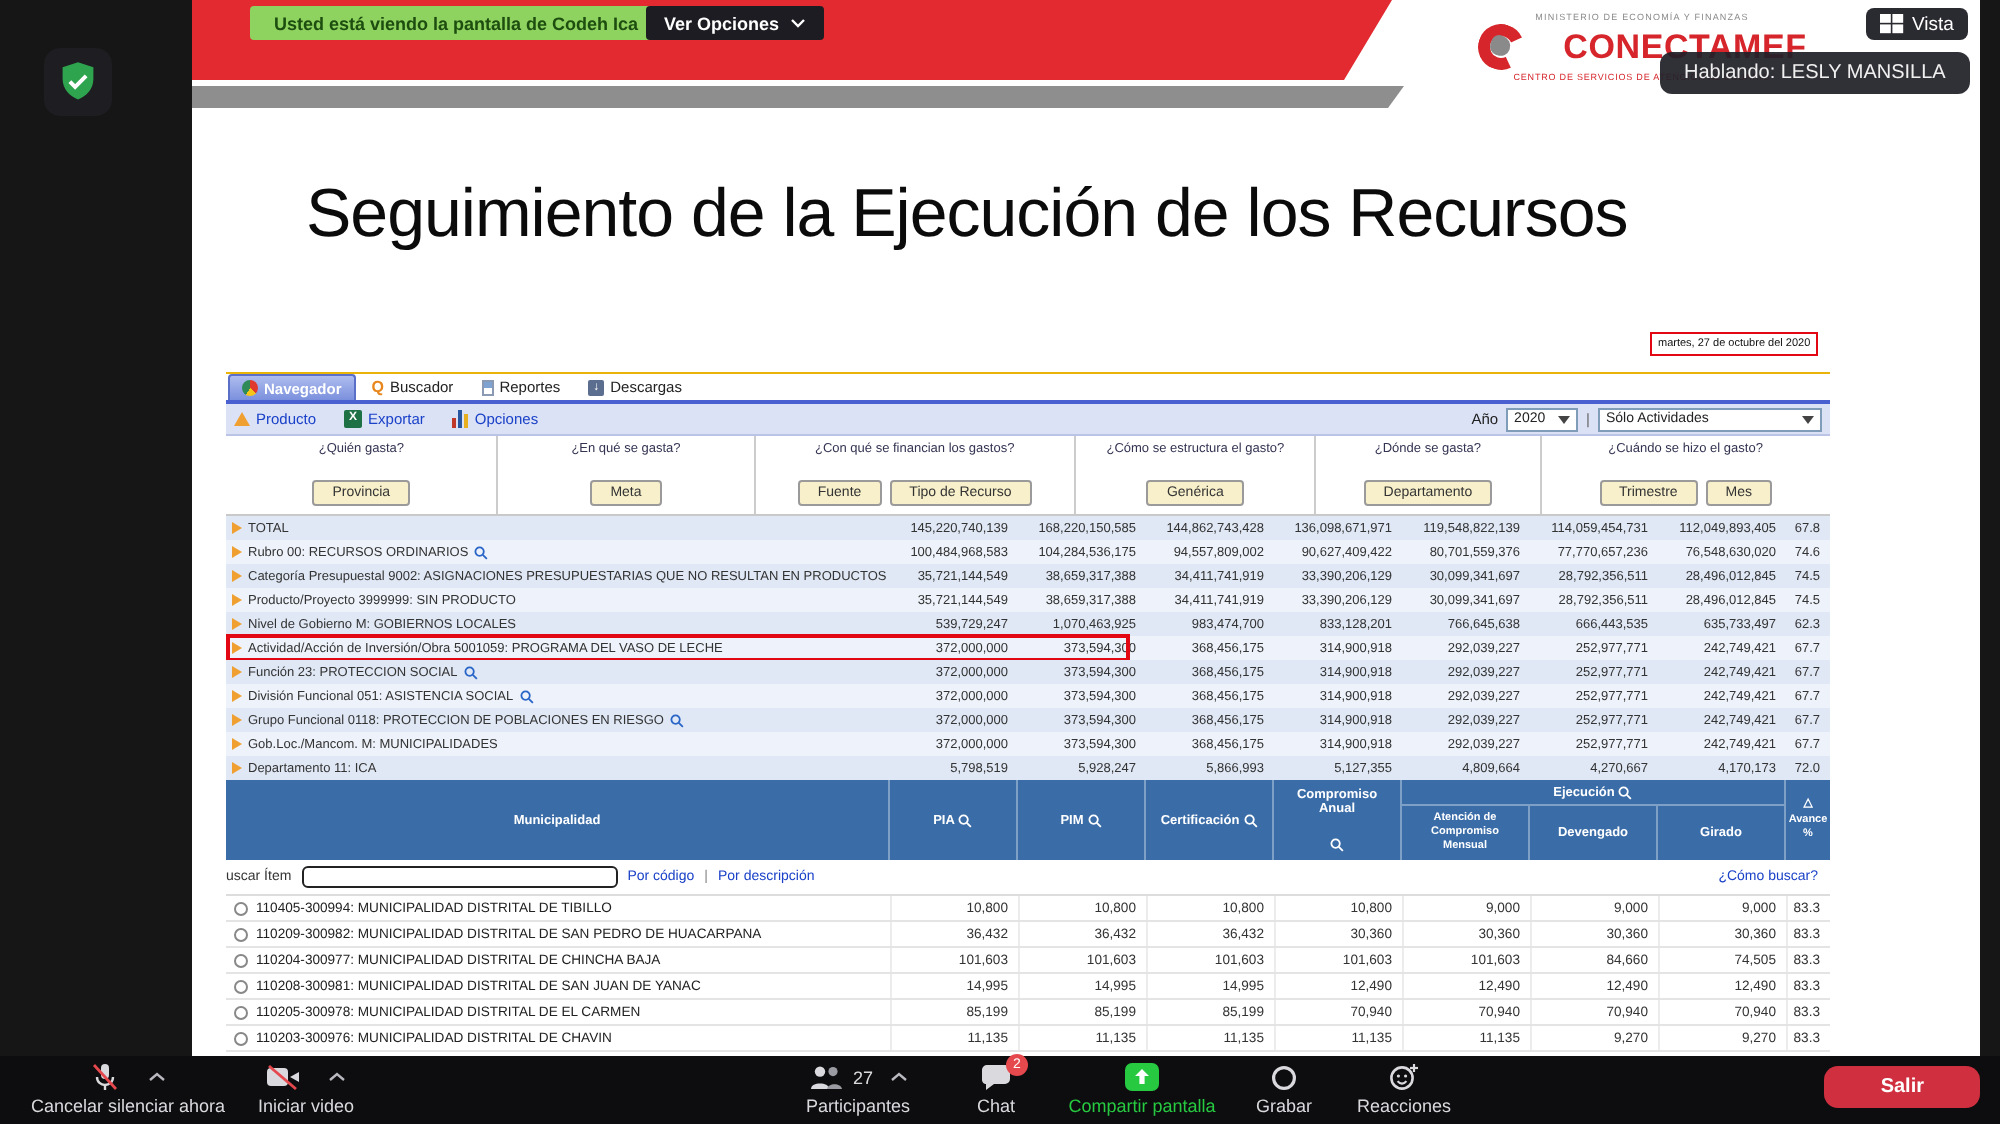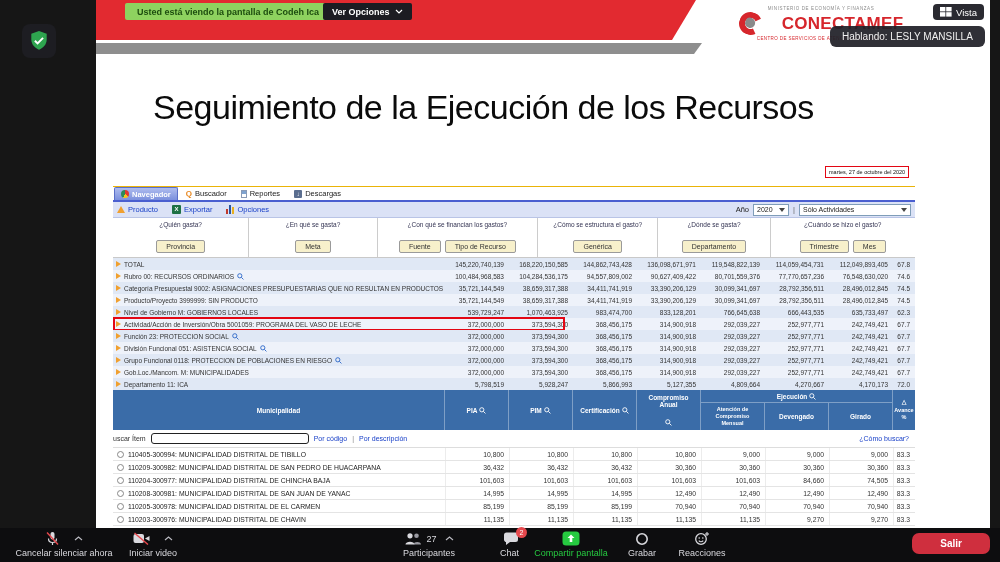--- a/index.html
+++ b/index.html
@@ -612,21 +612,21 @@
             <circle cx="12.5" cy="3.8" r="2.3" fill="#9a9aa2"></circle>
             <path d="M9.5 12.5c.5-3.2 7-3.2 7.5 0z" fill="#9a9aa2"></path>
           </svg>
         <span class="pcount">27</span>
         <svg class="chev" style="margin-left:6px;" width="9" height="5" viewBox="0 0 9 5">
             <polyline points="1,4 4.5,1 8,4" fill="none" stroke="#b9b9c0" stroke-width="1.2"></polyline>
           </svg>
       </div>
       <div class="zlb">Participantes</div>
     </div>
-    <div class="zit" style="left:477px;width:42px;align-items:flex-end;">
+    <div class="zit" style="left:477px;width:42px;">
       <div class="zicons">
           <span style="position:relative;display:inline-flex;">
         <svg width="16" height="13" viewBox="0 0 16 13">
               <path d="M1 3a2.5 2.5 0 0 1 2.5-2.5h9A2.5 2.5 0 0 1 15 3v4.5A2.5 2.5 0 0 1 12.5 10H7l-4 3v-3h-.5A2.5 2.5 0 0 1 1 7.5z" fill="#d9d9de"></path>
             </svg>
         <span class="badge">2</span>
       </span>
         </div>
       <div class="zlb">Chat</div>
     </div>

